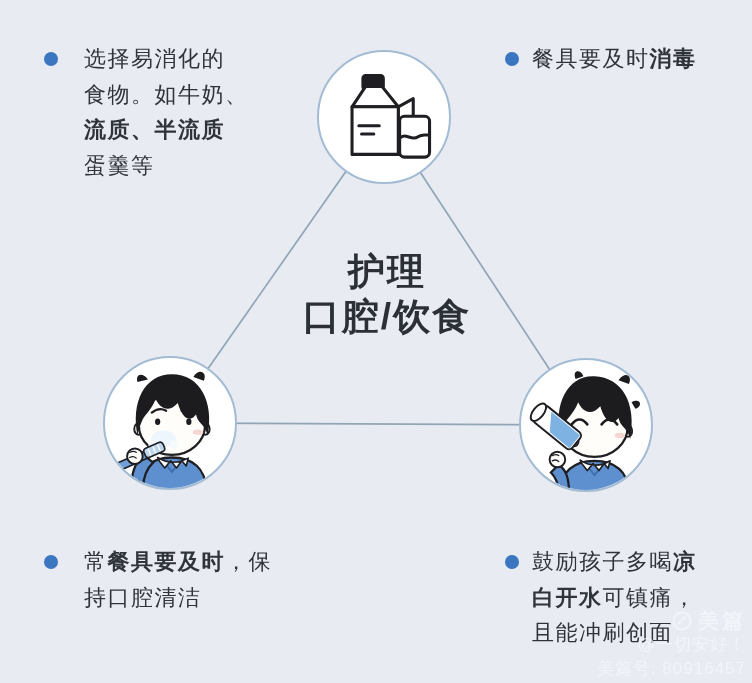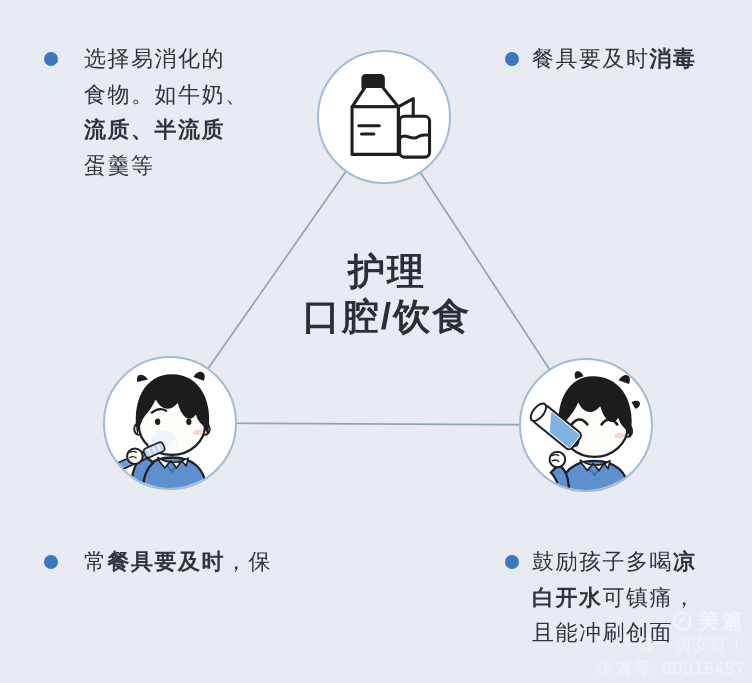--- a/index.html
+++ b/index.html
@@ -166,20 +166,21 @@
     <span class="bullet"></span>
     <div class="note-text">
         <div><span>餐具要及时</span><span class="seg-b">消毒</span></div>
       </div>
   </div>
 
   <div class="note note-left note-bl">
     <span class="bullet"></span>
     <div class="note-text">
         <div><span>常</span><span class="seg-b">餐具要及时</span><span>，保</span></div>
+        <div><span>持口腔清洁</span></div>
       </div>
   </div>
 
   <div class="note note-right note-br">
     <span class="bullet"></span>
     <div class="note-text">
         <div><span>鼓励孩子多喝</span><span class="seg-b">凉</span></div>
         <div><span class="seg-b">白开水</span><span>可镇痛，</span></div>
         <div><span>且能冲刷创面</span></div>
       </div>

